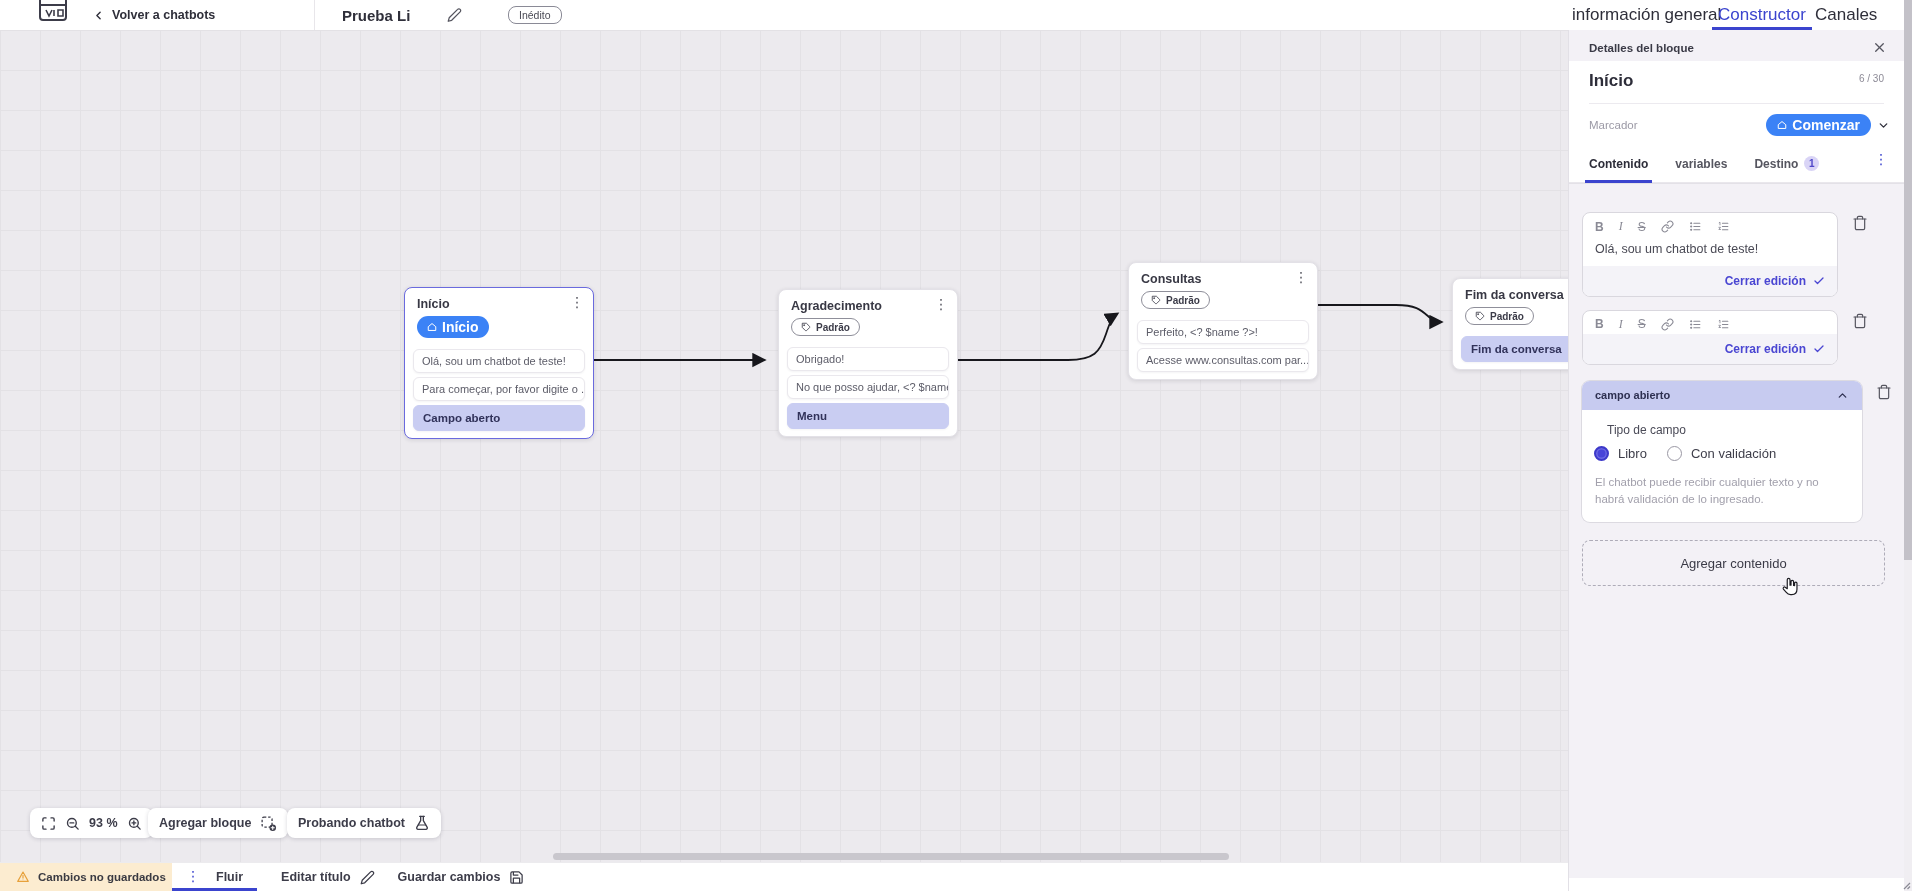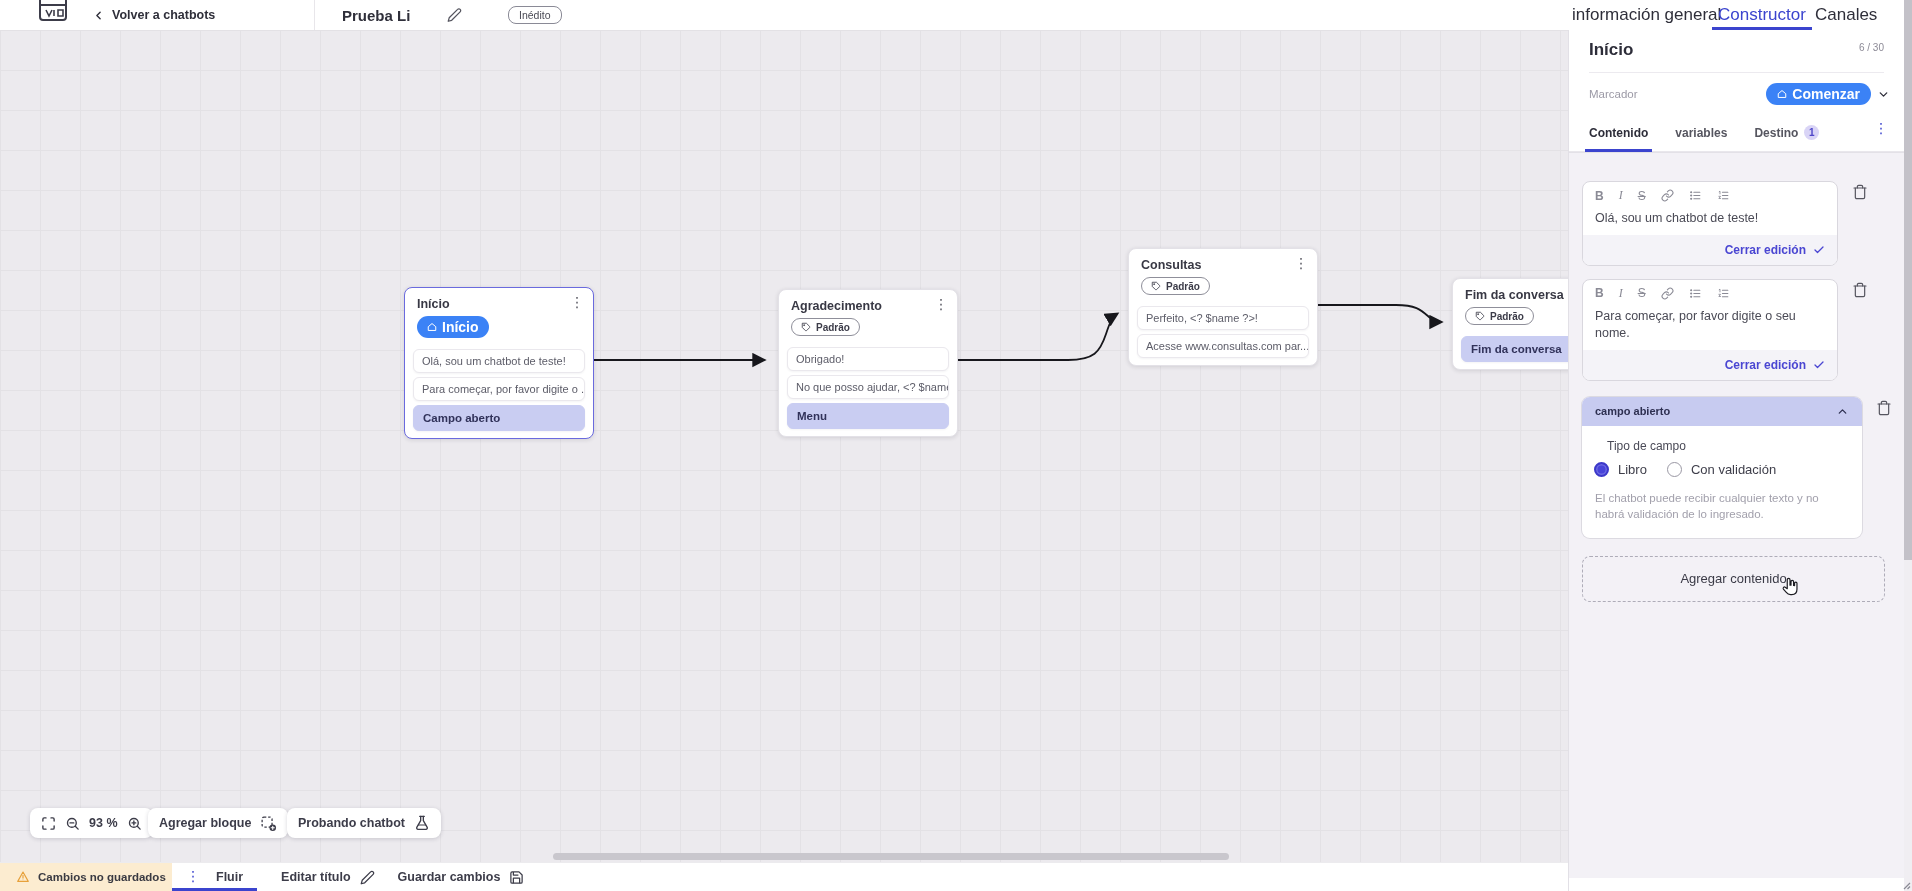--- a/index.html
+++ b/index.html
@@ -33,21 +33,21 @@
   .kebab.blue { color:#3b44ce; }
   .badge-dark { display:inline-flex; align-items:center; gap:5px; background:#3b82f6; color:#fff;
     font-size:14px; font-weight:bold; border-radius:11px; padding:3px 10px; margin:0 0 7px 12px; }
   .badge-outline { display:inline-flex; align-items:center; gap:5px; background:#fff; color:#3c3c49;
     font-size:10px; font-weight:bold; border:1px solid #8f8f9a; border-radius:11px; padding:2.5px 9px; margin:0 0 7px 12px; }
   .node-row { margin:4px 8px 0; background:#fff; border:1px solid #eae8ed; border-radius:6px; padding:5px 8px;
     font-size:11px; color:#5c5c68; box-shadow:0 1px 2px rgba(40,40,60,.05); white-space:nowrap; overflow:hidden; }
   .node-row.action { background:#c9cdf2; border:1px solid #c9cdf2; color:#31325a; font-weight:bold; font-size:11.5px; padding:6px 9px; }
   #node-inicio { left:404px; top:257px; width:190px; }
   #node-agradecimento { left:778px; top:259px; width:180px; }
-  #node-consultas { left:1128px; top:218px; width:190px; }
+  #node-consultas { left:1128px; top:232px; width:190px; }
   #node-fim { left:1452px; top:248px; width:132px; }
 
   .float-btn { position:absolute; top:778px; height:30px; background:#fff; border-radius:8px;
     box-shadow:0 1px 4px rgba(40,40,60,.18); display:flex; align-items:center; gap:9px; padding:0 11px;
     font-size:12.5px; font-weight:bold; color:#3c3c49; cursor:pointer; }
   #zoombar { left:30px; }
   #add-block { left:148px; }
   #test-chatbot { left:287px; }
   .h-scroll { position:absolute; left:553px; top:823px; width:676px; height:7px; background:#c9c7cd; border-radius:4px; }
 
@@ -301,20 +301,29 @@
     <span>Guardar cambios</span>
     <svg width="15" height="15" viewBox="0 0 24 24" fill="none" stroke="#3c3c49" stroke-width="2" stroke-linejoin="round">
         <path d="M19 21H5a2 2 0 0 1-2-2V5a2 2 0 0 1 2-2h11l5 5v11a2 2 0 0 1-2 2z"></path>
         <polyline points="17 21 17 13 7 13 7 21"></polyline>
         <polyline points="7 3 7 8 15 8"></polyline>
       </svg>
   </div>
 </div>
 
 <div class="panel">
+  <div class="panel-header">
+    <span class="panel-header-title">Detalles del bloque</span>
+    <span style="cursor:pointer;">
+      <svg width="13" height="13" viewBox="0 0 24 24" fill="none" stroke="#55555f" stroke-width="2.4" stroke-linecap="round">
+          <line x1="5" y1="5" x2="19" y2="19"></line>
+          <line x1="19" y1="5" x2="5" y2="19"></line>
+        </svg>
+    </span>
+  </div>
 
   <div class="panel-card">
     <div class="block-name-row">
       <span class="block-name">Início</span>
       <span class="char-counter">6 / 30</span>
     </div>
     <div class="divider"></div>
     <div class="marker-row">
       <span class="marker-label">Marcador</span>
       <span class="marker-value">
@@ -413,21 +422,20 @@
         <span class="tb-btn">
             <svg width="13" height="13" viewBox="0 0 24 24" fill="none" stroke="#8a8a95" stroke-width="2" stroke-linecap="round">
               <line x1="10" y1="6" x2="20" y2="6"></line>
               <line x1="10" y1="12" x2="20" y2="12"></line>
               <line x1="10" y1="18" x2="20" y2="18"></line>
               <path d="M4 5 l1.5-1 v5" stroke-width="1.6"></path>
               <path d="M3.5 13.5 h3 l-3 4 h3" stroke-width="1.6"></path>
             </svg>
           </span>
       </div>
-      <div class="editor-text">Para começar, por favor digite o seu nome.</div>
       <div class="editor-footer">
         <span>Cerrar edición</span>
         <svg width="12" height="12" viewBox="0 0 24 24" fill="none" stroke="#4a46d2" stroke-width="2.6" stroke-linecap="round" stroke-linejoin="round">
             <polyline points="20 6 9 17 4 12"></polyline>
           </svg>
       </div>
     </div>
     <span class="trash-btn">
       <svg width="16" height="16" viewBox="0 0 24 24" fill="none" stroke="#55555f" stroke-width="1.8" stroke-linecap="round" stroke-linejoin="round">
           <polyline points="3 6 5 6 21 6"></polyline>

